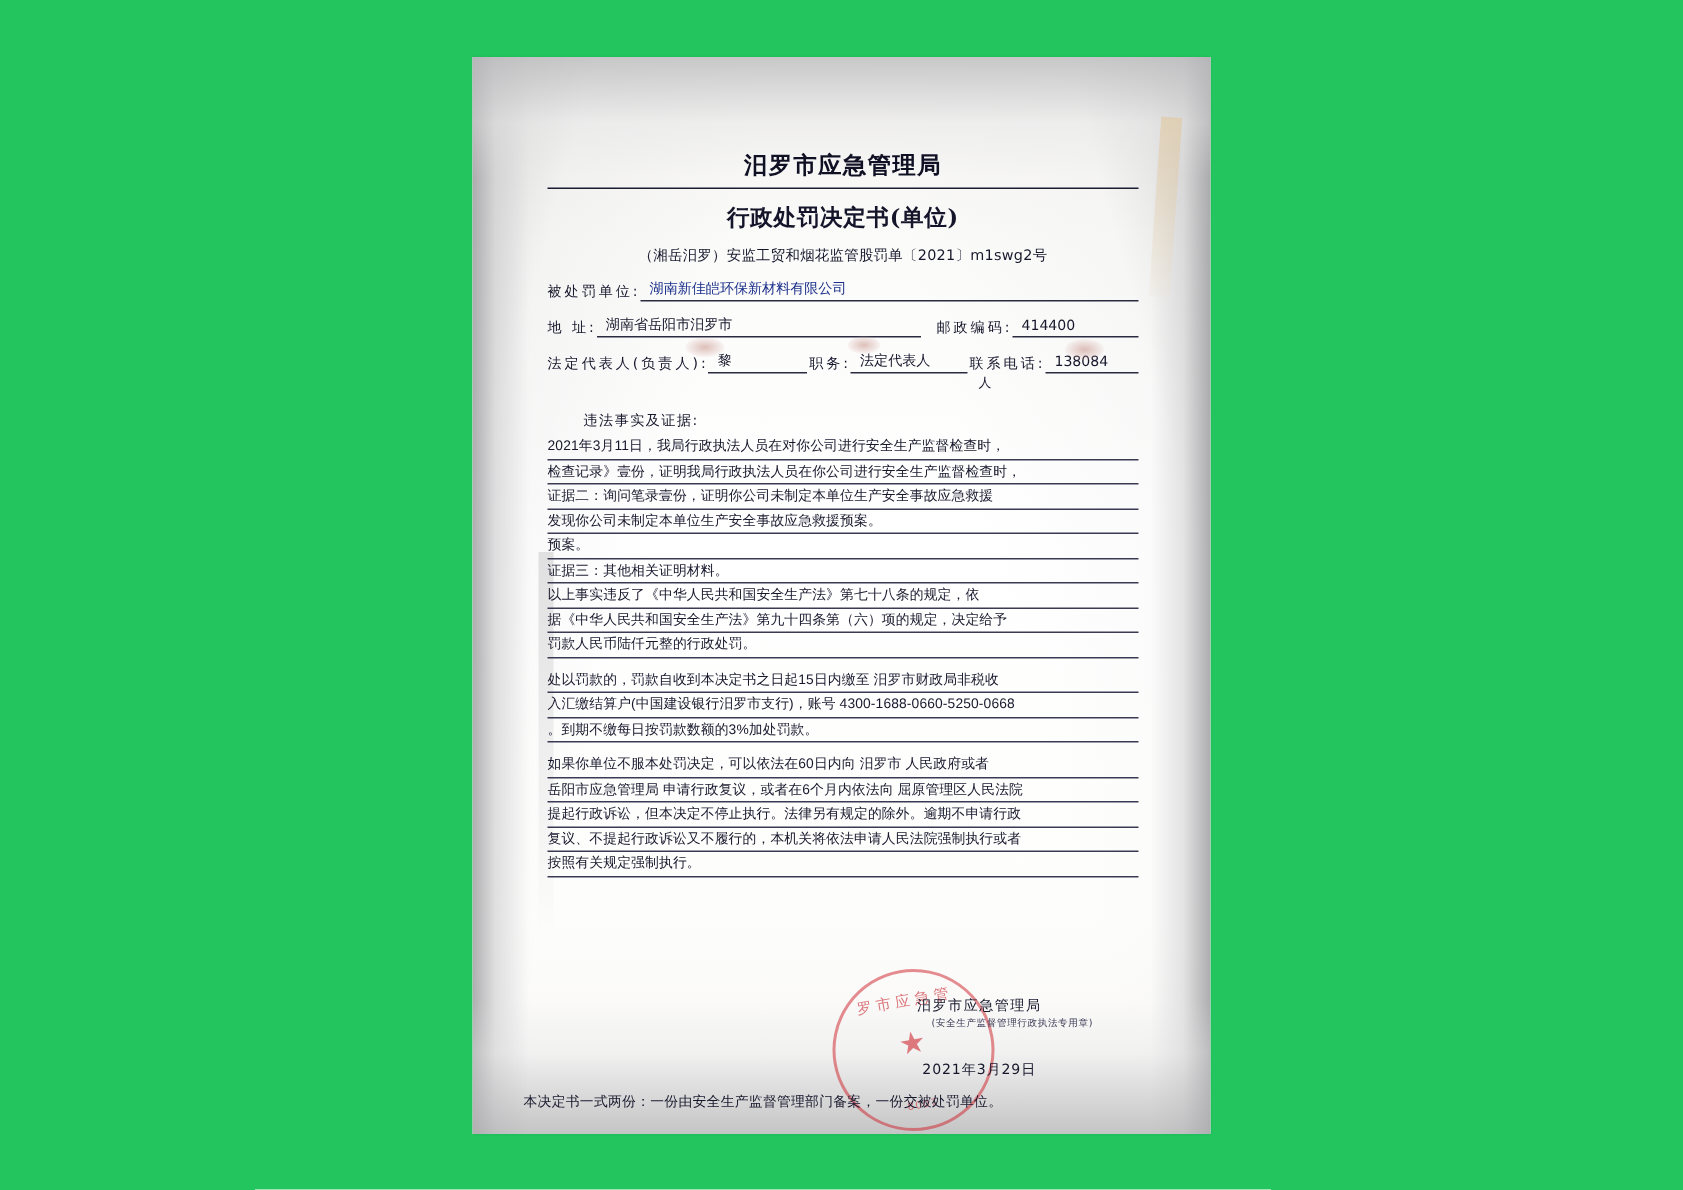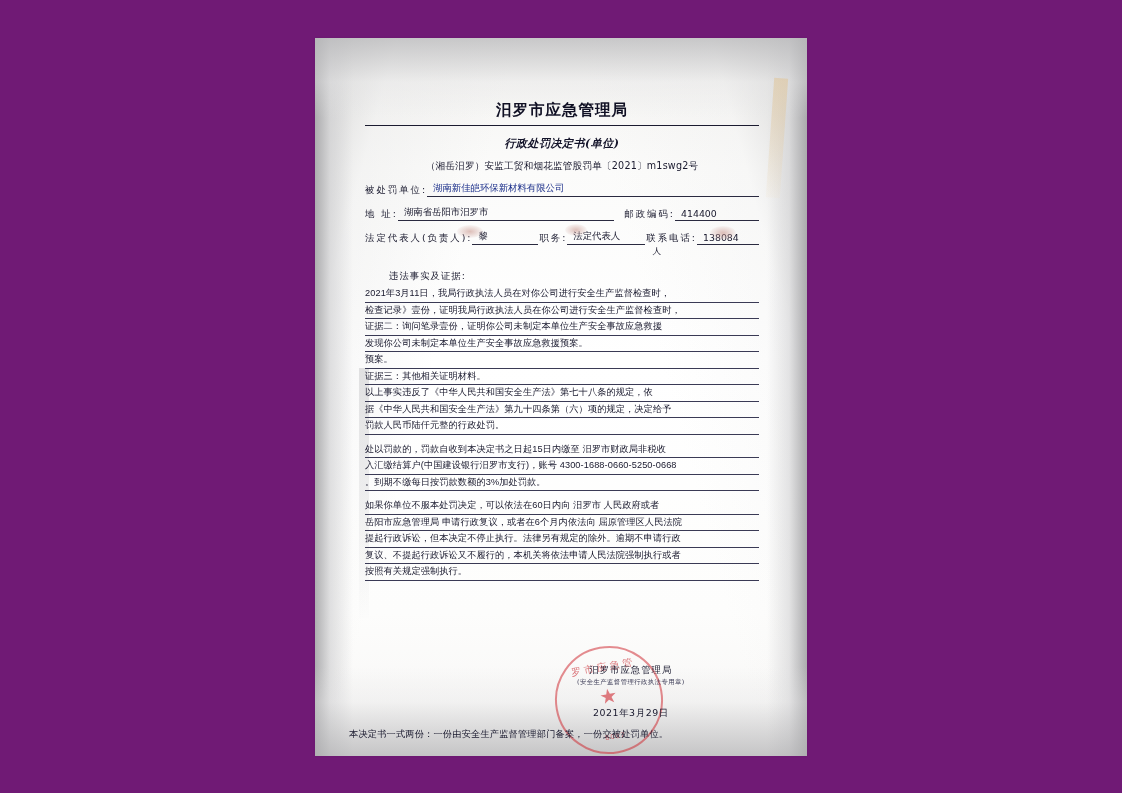--- a/index.html
+++ b/index.html
@@ -10,21 +10,21 @@
   body {
     width: 1122px;
     height: 793px;
     font-family: "Liberation Sans", sans-serif;
     overflow: hidden;
   }
   .page {
     position: relative;
     width: 1122px;
     height: 793px;
-    background: #701a75;
+    background: #22c55e;
   }
 
   
   .scan {
     position: absolute;
     left: 315px;
     top: 38px;
     width: 492px;
     height: 718px;
     background:
@@ -90,23 +90,22 @@
     color: #101024;
   }
   .rule {
     margin-top: 4px;
     border-bottom: 1.6px solid #1b1b30;
   }
   .doc-title {
     text-align: center;
     margin-top: 10px;
     font-family: "DejaVu Serif", serif;
-    font-size: 11px;
+    font-size: 15px;
     font-weight: bold;
-    font-style: italic;
     letter-spacing: 0.5px;
     color: #14142a;
   }
   .doc-number {
     text-align: center;
     margin-top: 9px;
     font-family: "DejaVu Sans", sans-serif;
     font-size: 9.6px;
     color: #17172c;
     letter-spacing: 0.2px;
@@ -169,21 +168,21 @@
 
   .sign-block {
     position: absolute;
     left: 262px;
     top: 626px;
     text-align: center;
     font-family: "DejaVu Sans", sans-serif;
     color: #17172c;
   }
   .sign-org { font-size: 9.4px; letter-spacing: 1px; }
-  .sign-sub { font-size: 6.4px; letter-spacing: 0.4px; margin-top: 1px; color: #3a3a55; }
+  .sign-sub { font-size: 6.4px; letter-spacing: 0.4px; margin-top: 1px; color: #3a3a55; margin-left: 44px; }
   .sign-date { font-size: 9.4px; margin-top: 20px; letter-spacing: 0.6px; }
 
   
   .seal {
     position: absolute;
     left: 240px;
     top: 608px;
     width: 104px;
     height: 104px;
     border-radius: 50%;

